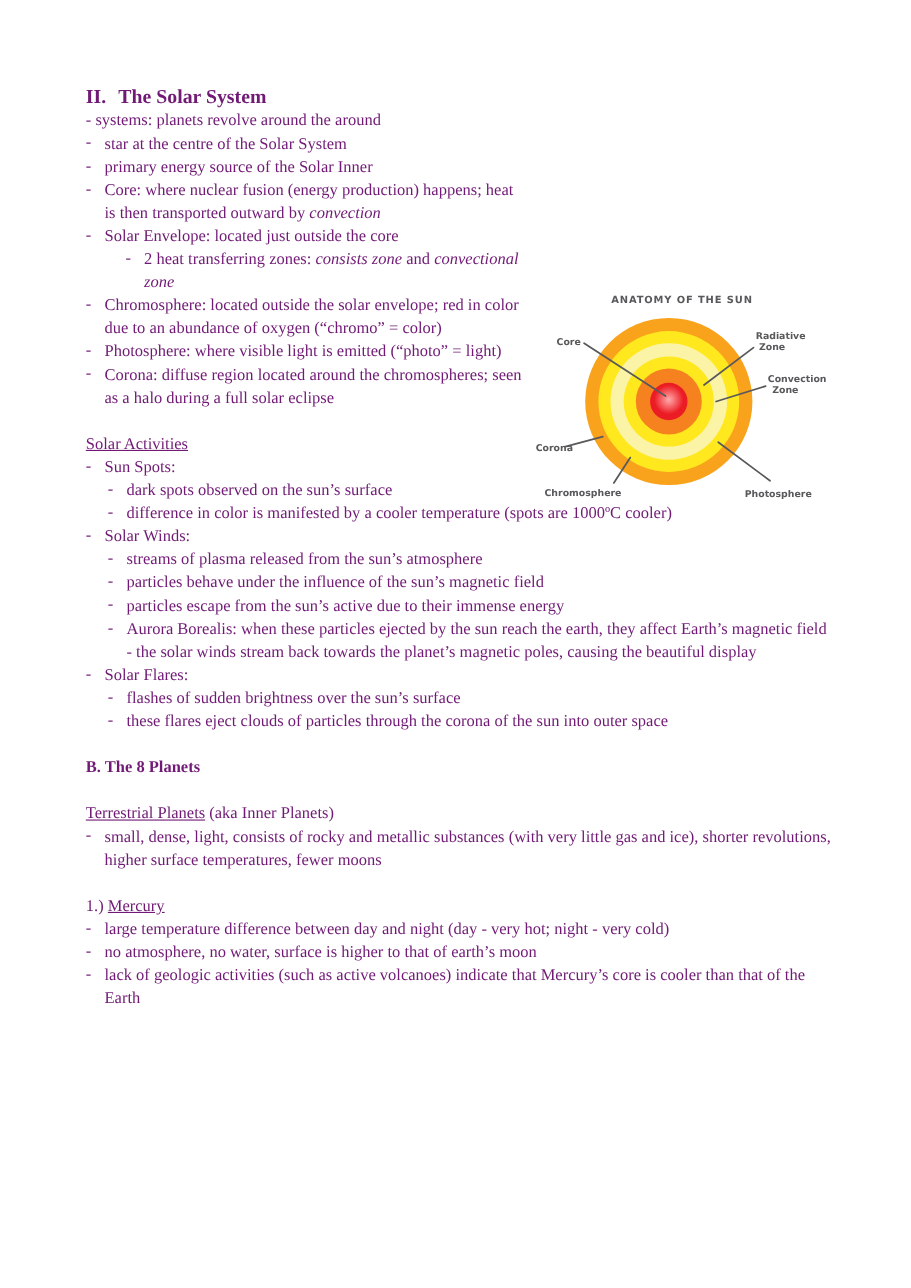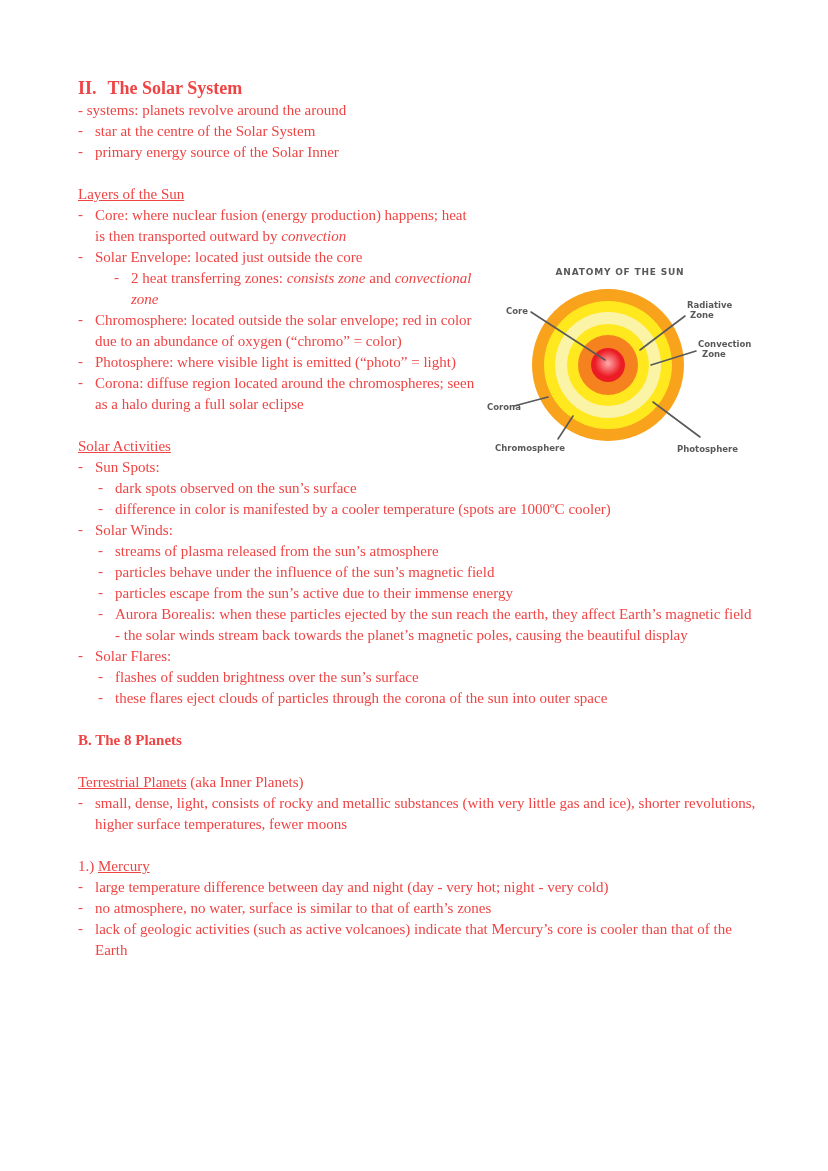--- a/index.html
+++ b/index.html
@@ -3,21 +3,21 @@
 <meta charset="utf-8">
 <style>
   * { margin:0; padding:0; box-sizing:border-box; }
   html,body { background:#ffffff; }
   .page {
     position:relative;
     width:828px; height:1171px;
     background:#ffffff;
     font-family:"Liberation Serif", serif;
     font-size:15px; line-height:21px;
-    color:#ef4444;
+    color:#701a75;
     padding:76px 72px 0 78px;
     overflow:hidden;
   }
   .h1 { font-size:18px; font-weight:bold; line-height:24px; }
   .h1 .num { margin-right:11px; }
   .hbold { font-weight:bold; margin-top:21px; }
   .hunder { margin-top:21px; }
   .u { text-decoration:underline; }
   .it { font-style:italic; }
   .bullet { display:flex; }
@@ -44,21 +44,20 @@
 
   <div class="bullet">
     <span class="dash">-</span>
     <div class="btext">star at the centre of the Solar System</div>
   </div>
   <div class="bullet">
     <span class="dash">-</span>
     <div class="btext">primary energy source of the Solar Inner</div>
   </div>
 
-  <div class="hunder"><span class="u">Layers of the Sun</span></div>
 
   <div class="layers-col">
     <div class="bullet">
       <span class="dash">-</span>
       <div class="btext"><span>Core: where nuclear fusion (energy production) happens; heat is then transported outward by </span><span class="it">convection</span></div>
     </div>
     <div class="bullet">
       <span class="dash">-</span>
       <div class="btext">Solar Envelope: located just outside the core</div>
     </div>
@@ -171,20 +170,20 @@
     <div class="btext">small, dense, light, consists of rocky and metallic substances (with very little gas and ice), shorter revolutions, higher surface temperatures, fewer moons</div>
   </div>
 
   <div class="hunder"><span>1.) </span><span class="u">Mercury</span></div>
   <div class="bullet">
     <span class="dash">-</span>
     <div class="btext">large temperature difference between day and night (day - very hot; night - very cold)</div>
   </div>
   <div class="bullet">
     <span class="dash">-</span>
-    <div class="btext">no atmosphere, no water, surface is similar to that of earth’s zones</div>
+    <div class="btext">no atmosphere, no water, surface is higher to that of earth’s moon</div>
   </div>
   <div class="bullet">
     <span class="dash">-</span>
     <div class="btext">lack of geologic activities (such as active volcanoes) indicate that Mercury’s core is cooler than that of the Earth</div>
   </div>
 
 </div>
 
 </body></html>

